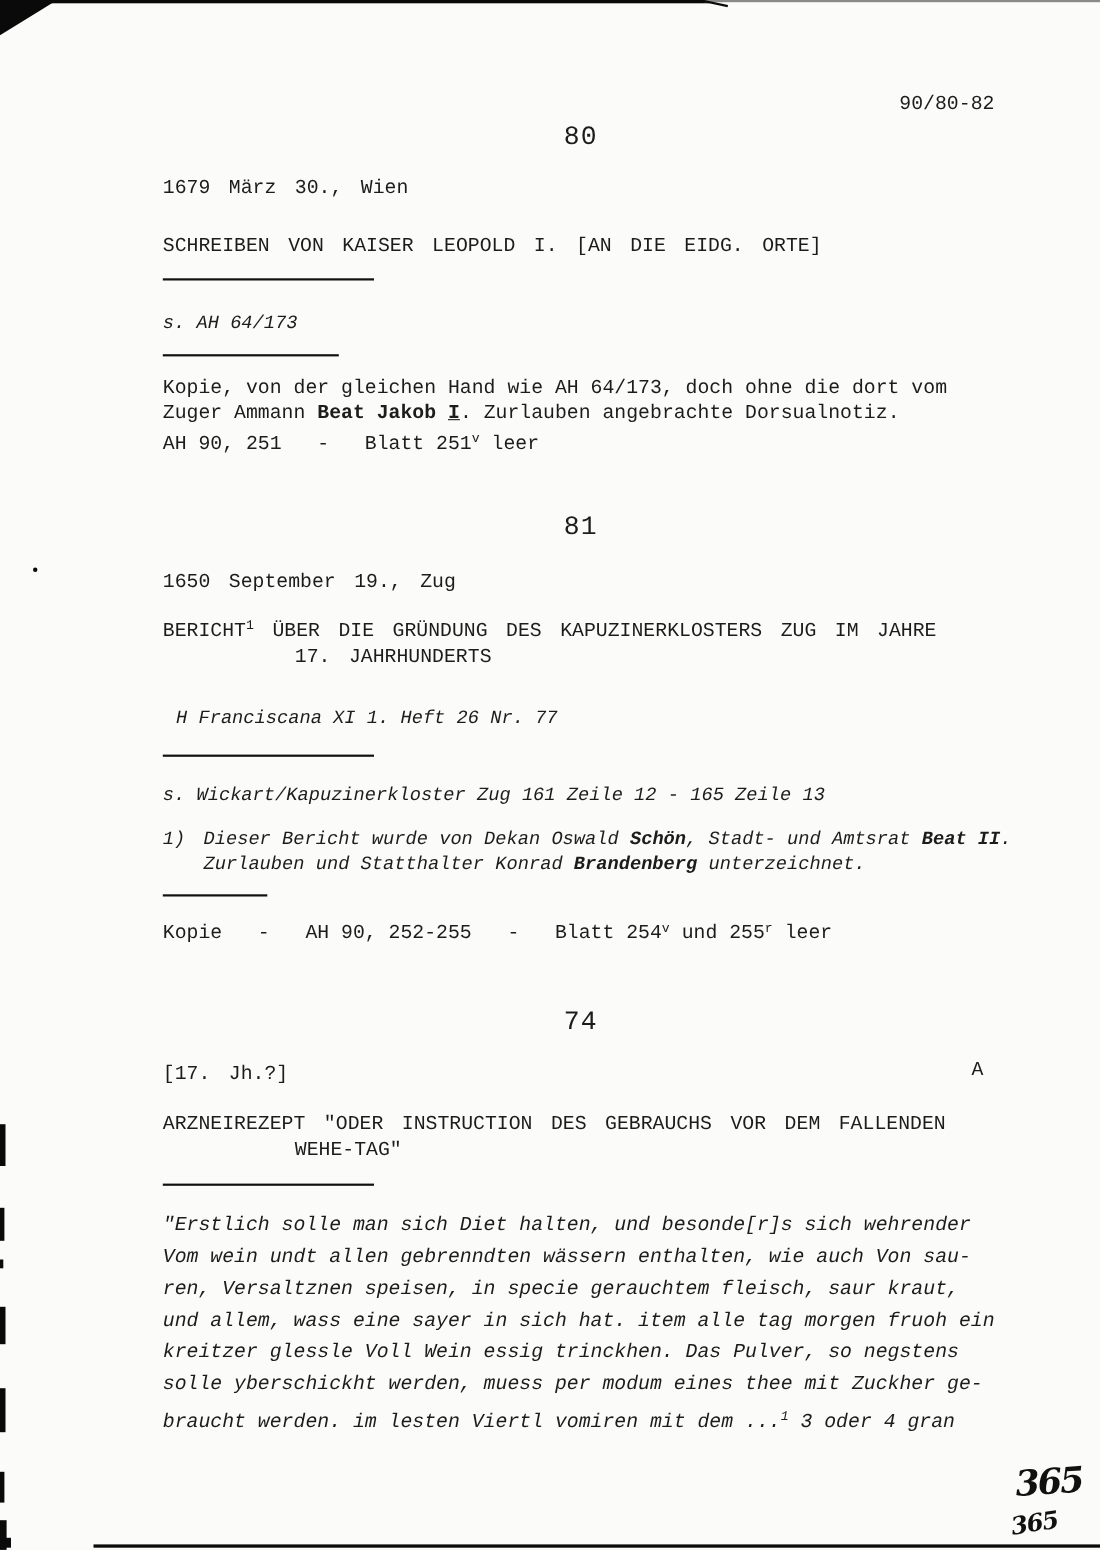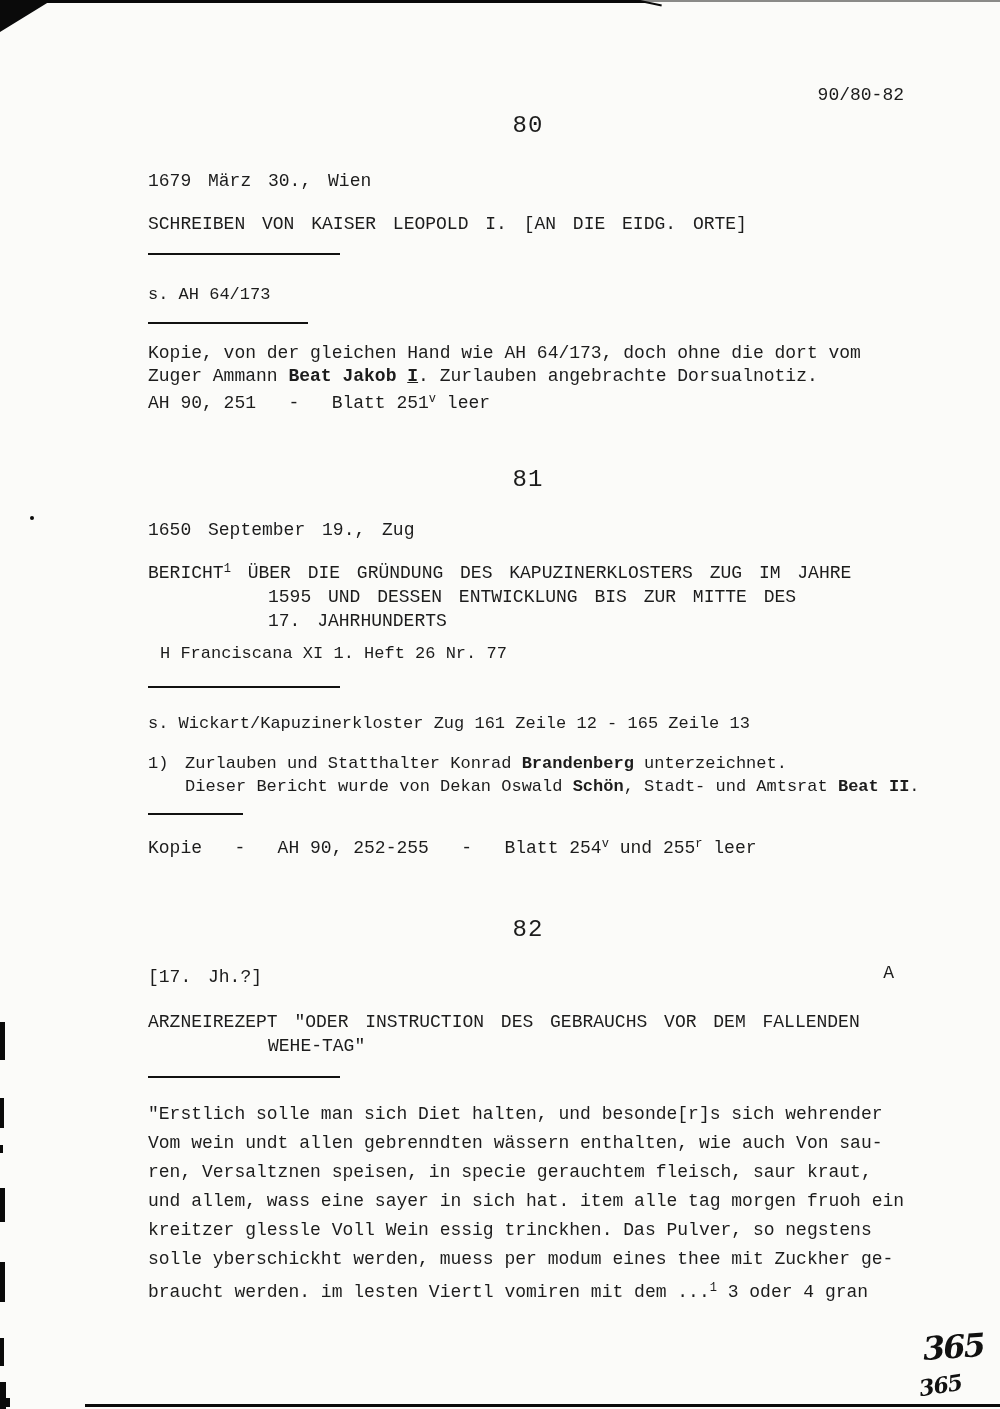--- a/index.html
+++ b/index.html
@@ -9,21 +9,21 @@
     width: 1000px;
     height: 1409px;
     background: #fbfbf9;
     overflow: hidden;
     font-family: "Liberation Mono", "DejaVu Sans Mono", monospace;
     color: #1c1c1c;
   }
   .abs { position: absolute; }
   .line { white-space: pre; font-size: 18px; line-height: 23px; }
   .small { font-size: 17px; }
-  .i { }
+  .i { font-style: italic; }
   .b { font-weight: bold; }
   .u { text-decoration: underline; }
   .ws { word-spacing: 6px; }
   sup.ss { font-size: 12px; vertical-align: 6px; }
   .entry-num {
     font-size: 24px;
     left: 148px; width: 760px;
     text-align: center;
     letter-spacing: 1px;
   }
@@ -56,21 +56,21 @@
   <div class="abs artifact" style="left:0;top:1262px;width:5px;height:40px;"></div>
   <div class="abs artifact" style="left:0;top:1338px;width:4px;height:28px;"></div>
   <div class="abs artifact" style="left:0;top:1382px;width:6px;height:27px;"></div>
   <div class="abs artifact" style="left:85px;top:1404px;width:915px;height:3px;"></div>
   <div class="abs artifact" style="left:0;top:1398px;width:10px;height:9px;"></div>
 
   <div class="abs line" style="top:84px;right:96px;">90/80-82</div>
 
   <div class="abs entry-num" style="top:112px;">80</div>
 
-  <div class="abs line ws" style="top:170px;left:148px;">1679 März 30., Wien</div>
+  <div class="abs line ws" style="top:160px;left:148px;">1679 März 30., Wien</div>
 
   <div class="abs line ws" style="top:213px;left:148px;">SCHREIBEN VON KAISER LEOPOLD I. [AN DIE EIDG. ORTE]</div>
 
   <div class="abs rule" style="top:253px;left:148px;width:192px;"></div>
 
   <div class="abs line small i" style="top:283px;left:148px;">s. AH 64/173</div>
 
   <div class="abs rule" style="top:322px;left:148px;width:160px;"></div>
 
   <div class="abs" style="top:342px;left:148px;">
@@ -78,45 +78,44 @@
     <div class="line"><span>Zuger Ammann </span><span class="b">Beat Jakob </span><span class="b u">I</span><span>. Zurlauben angebrachte Dorsualnotiz.</span></div>
     <div class="line"><span>AH 90, 251   -   Blatt 251</span><sup class="ss">v</sup><span> leer</span></div>
   </div>
 
   <div class="abs entry-num" style="top:466px;">81</div>
 
   <div class="abs line ws" style="top:519px;left:148px;">1650 September 19., Zug</div>
 
   <div class="abs" style="top:557px;left:148px;">
     <div class="line ws" style="line-height:24px;"><span>BERICHT</span><sup class="ss">1</sup><span> ÜBER DIE GRÜNDUNG DES KAPUZINERKLOSTERS ZUG IM JAHRE</span></div>
-    <div class="line ws indent1" style="line-height:24px;">1595 UND DESSEN ENTWICKLUNG BIS ZUR MITTE DES</div>
     <div class="line ws indent1" style="line-height:24px;">17. JAHRHUNDERTS</div>
   </div>
 
   <div class="abs line small i" style="top:642px;left:160px;">H Franciscana XI 1. Heft 26 Nr. 77</div>
 
   <div class="abs rule" style="top:686px;left:148px;width:192px;"></div>
 
   <div class="abs line small i" style="top:712px;left:148px;">s. Wickart/Kapuzinerkloster Zug 161 Zeile 12 - 165 Zeile 13</div>
 
   <div class="abs" style="top:752px;left:148px;width:800px;">
     <div class="fnrow">
       <div class="fn-marker line small i">1)</div>
       <div>
+        <div class="line small i"><span>Dieser Bericht wurde von Dekan Oswald </span><span class="b">Schön</span><span>, Stadt- und Amtsrat </span><span class="b">Beat II</span><span>.</span></div>
         <div class="line small i"><span>Zurlauben und Statthalter Konrad </span><span class="b">Brandenberg</span><span> unterzeichnet.</span></div>
-        <div class="line small i"><span>Dieser Bericht wurde von Dekan Oswald </span><span class="b">Schön</span><span>, Stadt- und Amtsrat </span><span class="b">Beat II</span><span>.</span></div>
       </div>
     </div>
   </div>
 
   <div class="abs rule" style="top:813px;left:148px;width:95px;"></div>
 
   <div class="abs line" style="top:833px;left:148px;"><span>Kopie   -   AH 90, 252-255   -   Blatt 254</span><sup class="ss">v</sup><span> und 255</span><sup class="ss">r</sup><span> leer</span></div>
 
-  <div class="abs entry-num" style="top:916px;">82</div>
+  <div class="abs entry-num" style="top:916px;">74</div>
 
   <div class="abs line ws" style="top:966px;left:148px;">[17. Jh.?]</div>
 
   <div class="abs line" style="top:962px;right:106px;">A</div>
 
   <div class="abs" style="top:1010px;left:148px;">
     <div class="line ws" style="line-height:24px;">ARZNEIREZEPT "ODER INSTRUCTION DES GEBRAUCHS VOR DEM FALLENDEN</div>
     <div class="line ws indent1" style="line-height:24px;">WEHE-TAG"</div>
   </div>
 

